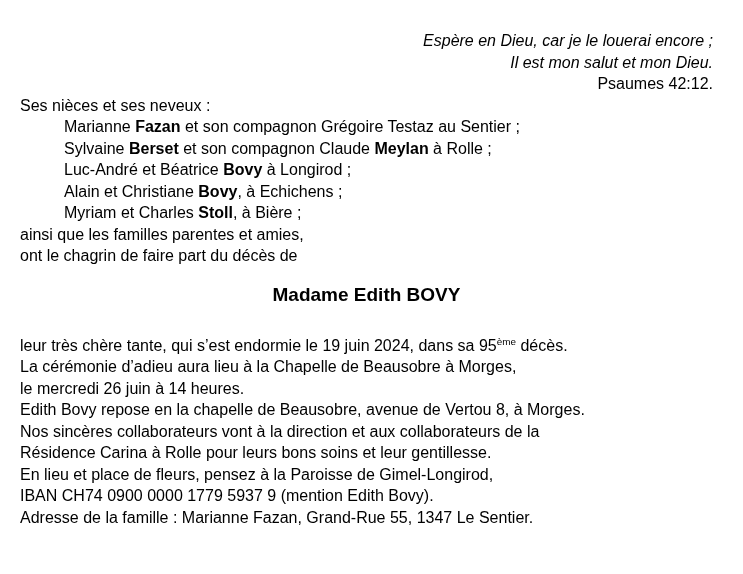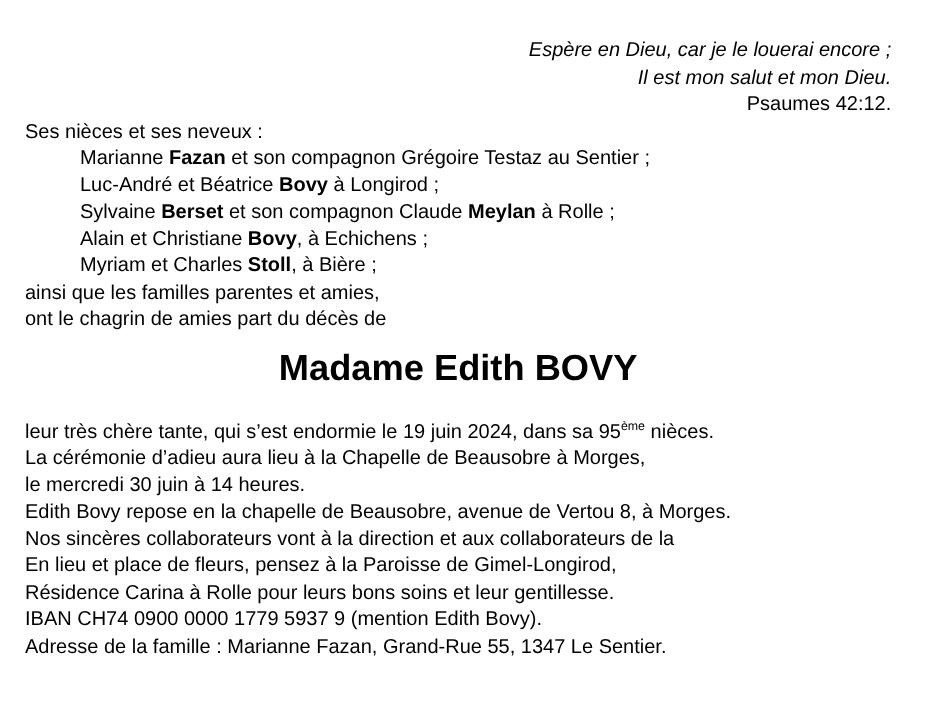--- a/index.html
+++ b/index.html
@@ -27,21 +27,21 @@
   }
   .scripture .verse {
     font-style: italic;
   }
   .indent {
     padding-left: 44px;
   }
   .deceased-name {
     text-align: center;
     font-weight: bold;
-    font-size: 29px;
+    font-size: 19px;
     line-height: 28px;
     margin-top: 14px;
     margin-bottom: 26px;
   }
   sup {
     font-size: 0.62em;
     line-height: 0;
     vertical-align: super;
   }
 </style>
@@ -52,35 +52,35 @@
 
   <div class="scripture">
     <div class="verse">Espère en Dieu, car je le louerai encore ;</div>
     <div class="verse">Il est mon salut et mon Dieu.</div>
     <div>Psaumes 42:12.</div>
   </div>
 
   <div>
     <div>Ses nièces et ses neveux :</div>
     <div class="indent"><span>Marianne </span><span style="font-weight: bold;">Fazan</span><span> et son compagnon Grégoire </span><span style="font-weight: normal;">Testaz</span><span> au Sentier ;</span></div>
+    <div class="indent"><span>Sylvaine </span><span style="font-weight: bold;">Berset</span><span> et son compagnon Claude </span><span style="font-weight: bold;">Meylan</span><span> à Rolle ;</span></div>
     <div class="indent"><span>Luc-André et Béatrice </span><span style="font-weight: bold;">Bovy</span><span> à Longirod ;</span></div>
-    <div class="indent"><span>Sylvaine </span><span style="font-weight: bold;">Berset</span><span> et son compagnon Claude </span><span style="font-weight: bold;">Meylan</span><span> à Rolle ;</span></div>
     <div class="indent"><span>Alain et Christiane </span><span style="font-weight: bold;">Bovy</span><span>, à Echichens ;</span></div>
     <div class="indent"><span>Myriam et Charles </span><span style="font-weight: bold;">Stoll</span><span>, à Bière ;</span></div>
     <div>ainsi que les familles parentes et amies,</div>
-    <div>ont le chagrin de amies part du décès de</div>
+    <div>ont le chagrin de faire part du décès de</div>
   </div>
 
   <div class="deceased-name">Madame Edith BOVY</div>
 
   <div>
-    <div><span>leur très chère tante, qui s’est endormie le 19 juin 2024, dans sa 95</span><sup>ème</sup><span> nièces.</span></div>
+    <div><span>leur très chère tante, qui s’est endormie le 19 juin 2024, dans sa 95</span><sup>ème</sup><span> décès.</span></div>
     <div>La cérémonie d’adieu aura lieu à la Chapelle de Beausobre à Morges,</div>
-    <div>le mercredi 30 juin à 14 heures.</div>
+    <div>le mercredi 26 juin à 14 heures.</div>
     <div>Edith Bovy repose en la chapelle de Beausobre, avenue de Vertou 8, à Morges.</div>
     <div>Nos sincères collaborateurs vont à la direction et aux collaborateurs de la</div>
+    <div>Résidence Carina à Rolle pour leurs bons soins et leur gentillesse.</div>
     <div>En lieu et place de fleurs, pensez à la Paroisse de Gimel-Longirod,</div>
-    <div>Résidence Carina à Rolle pour leurs bons soins et leur gentillesse.</div>
     <div>IBAN CH74 0900 0000 1779 5937 9 (mention Edith Bovy).</div>
     <div>Adresse de la famille : Marianne Fazan, Grand-Rue 55, 1347 Le Sentier.</div>
   </div>
 
 </div>
 
 </body></html>

